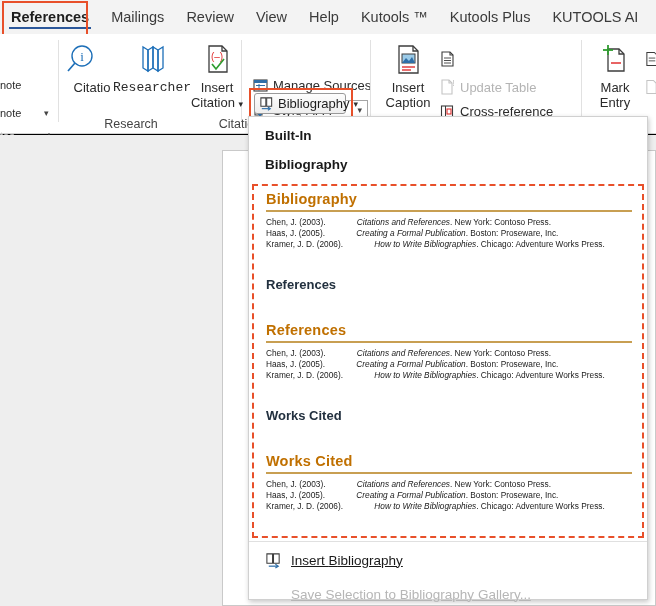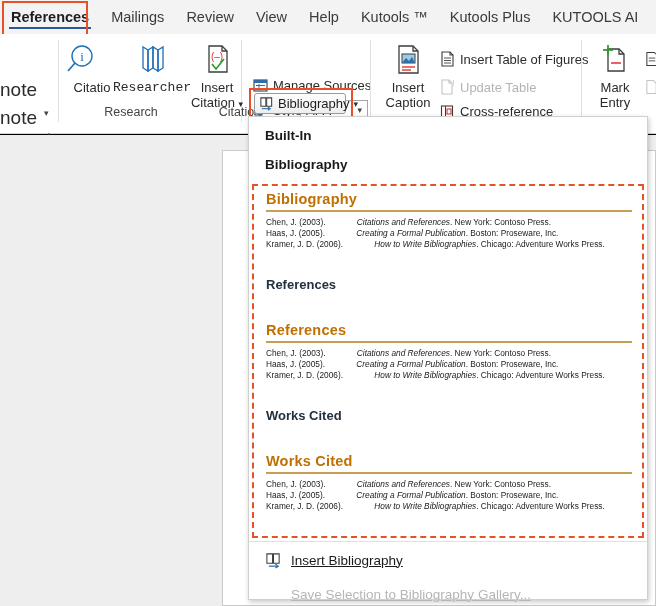--- a/index.html
+++ b/index.html
@@ -32,38 +32,38 @@
     border:2.5px solid #e8502a; background:transparent; pointer-events:none;
   }
 
   
   .ribbon {
     position:absolute; top:34px; left:0; width:656px; height:100px;
     background:#ffffff; border-bottom:1px solid #d4d4d4;
   }
   .grp-sep { position:absolute; top:6px; width:1px; height:82px; background:#e1e1e1; }
   .grp-label {
-    position:absolute; bottom:14px; font-size:12.5px; color:#444;
+    position:absolute; bottom:2px; font-size:12.5px; color:#444;
     text-align:center; white-space:nowrap;
   }
 
   .bigbtn {
     position:absolute; text-align:center; font-size:13px; color:#2b2b2b;
     line-height:15px; cursor:default; width:64px;
   }
   .bigbtn .glyph { display:block; height:34px; margin-bottom:3px; }
 
   .smallitem {
     position:absolute; font-size:13px; color:#2b2b2b; white-space:nowrap;
     display:flex; align-items:center; gap:5px; cursor:default;
   }
   .smallitem.disabled { color:#b4b4b4; }
 
   
-  .clip-text { position:absolute; font-size:19px; color:#2b2b2b; white-space:nowrap; }
+  .clip-text { position:absolute; font-size:11px; color:#2b2b2b; white-space:nowrap; }
   .clip-grey { color:#c2c2c2; }
 
   .dialog-launcher {
     position:absolute; font-size:11px; color:#444; cursor:default;
   }
 
   
   .stylebox {
     position:absolute; border:1px solid #a5a5a5; background:#fff;
     height:20px; width:68px; font-size:13px; color:#2b2b2b;
@@ -267,21 +267,20 @@
     <div class="smallitem" style="left:440px; top:17px;">
       <span>
         <svg width="15" height="16" viewBox="0 0 15 16">
           <path d="M2 1 L10 1 L13 4 L13 15 L2 15 Z" fill="#fff" stroke="#3c3c3c" stroke-width="1.1"></path>
           <path d="M10 1 L10 4 L13 4" fill="none" stroke="#3c3c3c" stroke-width="1.1"></path>
           <line x1="4" y1="7" x2="11" y2="7" stroke="#3c3c3c" stroke-width=".9"></line>
           <line x1="4" y1="9.5" x2="11" y2="9.5" stroke="#3c3c3c" stroke-width=".9"></line>
           <line x1="4" y1="12" x2="11" y2="12" stroke="#3c3c3c" stroke-width=".9"></line>
         </svg>
       </span>
-      <span>Insert Table of Figures</span>
     </div>
 
     <div class="smallitem disabled" style="left:440px; top:45px;">
       <span>
         <svg width="15" height="16" viewBox="0 0 15 16">
           <path d="M2 1 L9 1 L12 4 L12 15 L2 15 Z" fill="#fff" stroke="#c4c4c4" stroke-width="1.1"></path>
           <path d="M9 1 L9 4 L12 4" fill="none" stroke="#c4c4c4" stroke-width="1.1"></path>
           <text x="13.5" y="7" font-size="9" fill="#c4c4c4" text-anchor="middle">!</text>
         </svg>
       </span>

